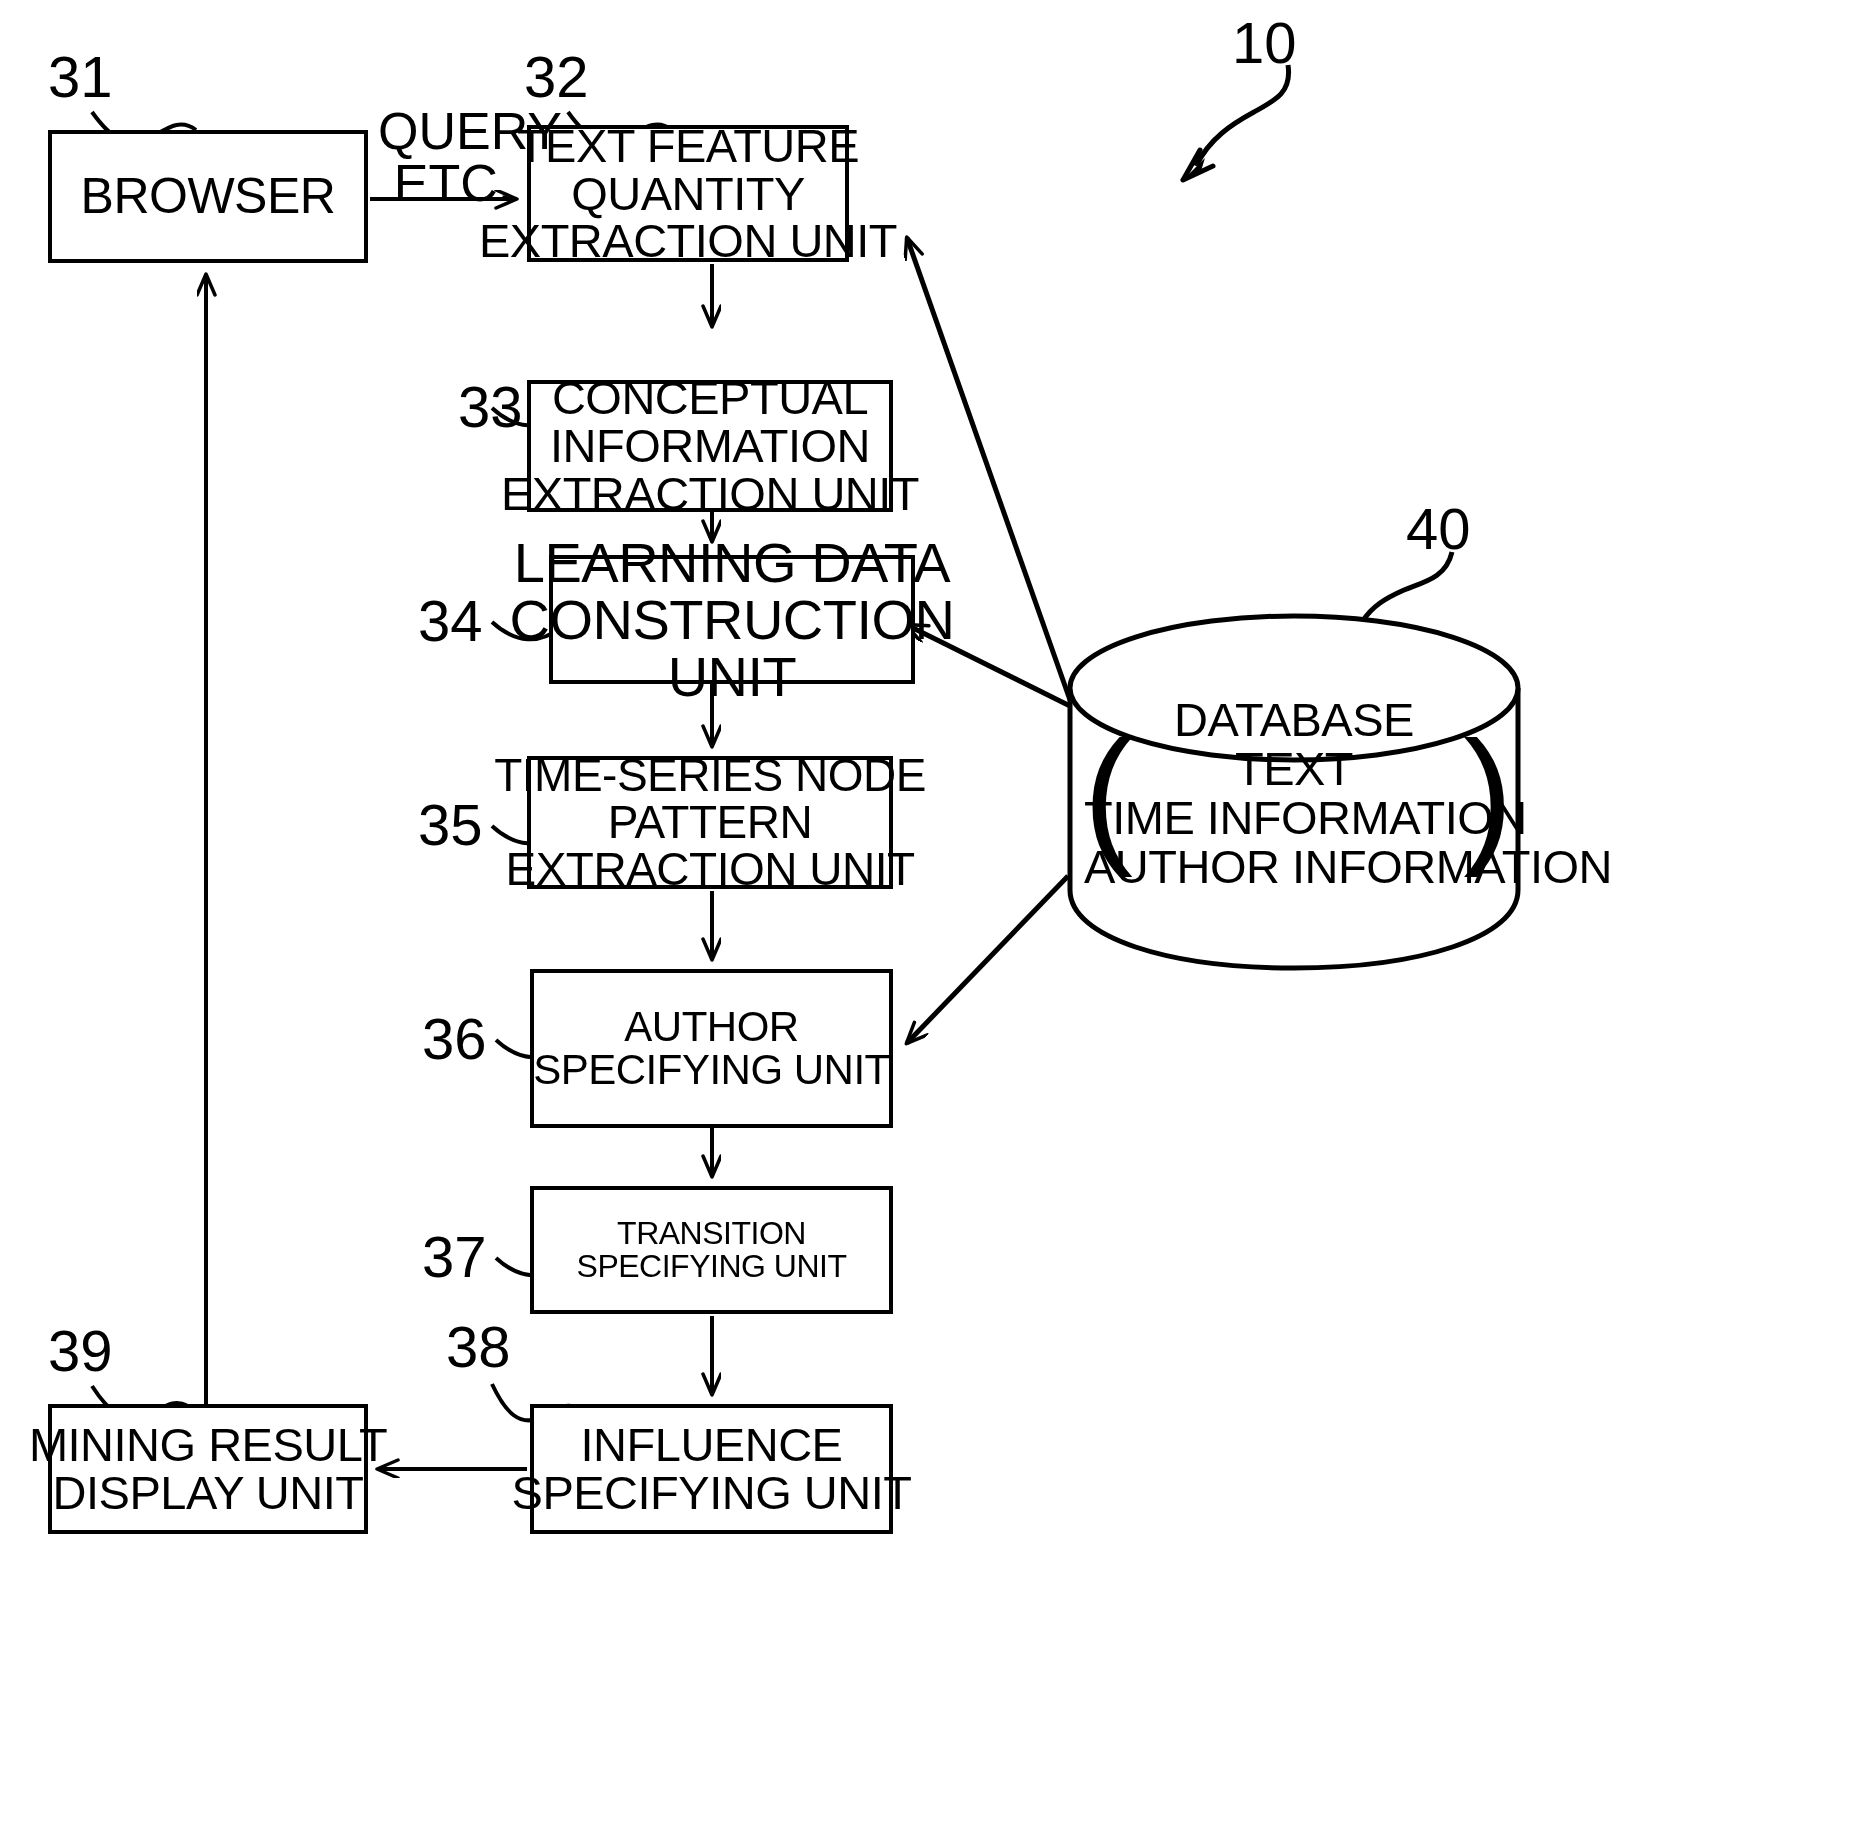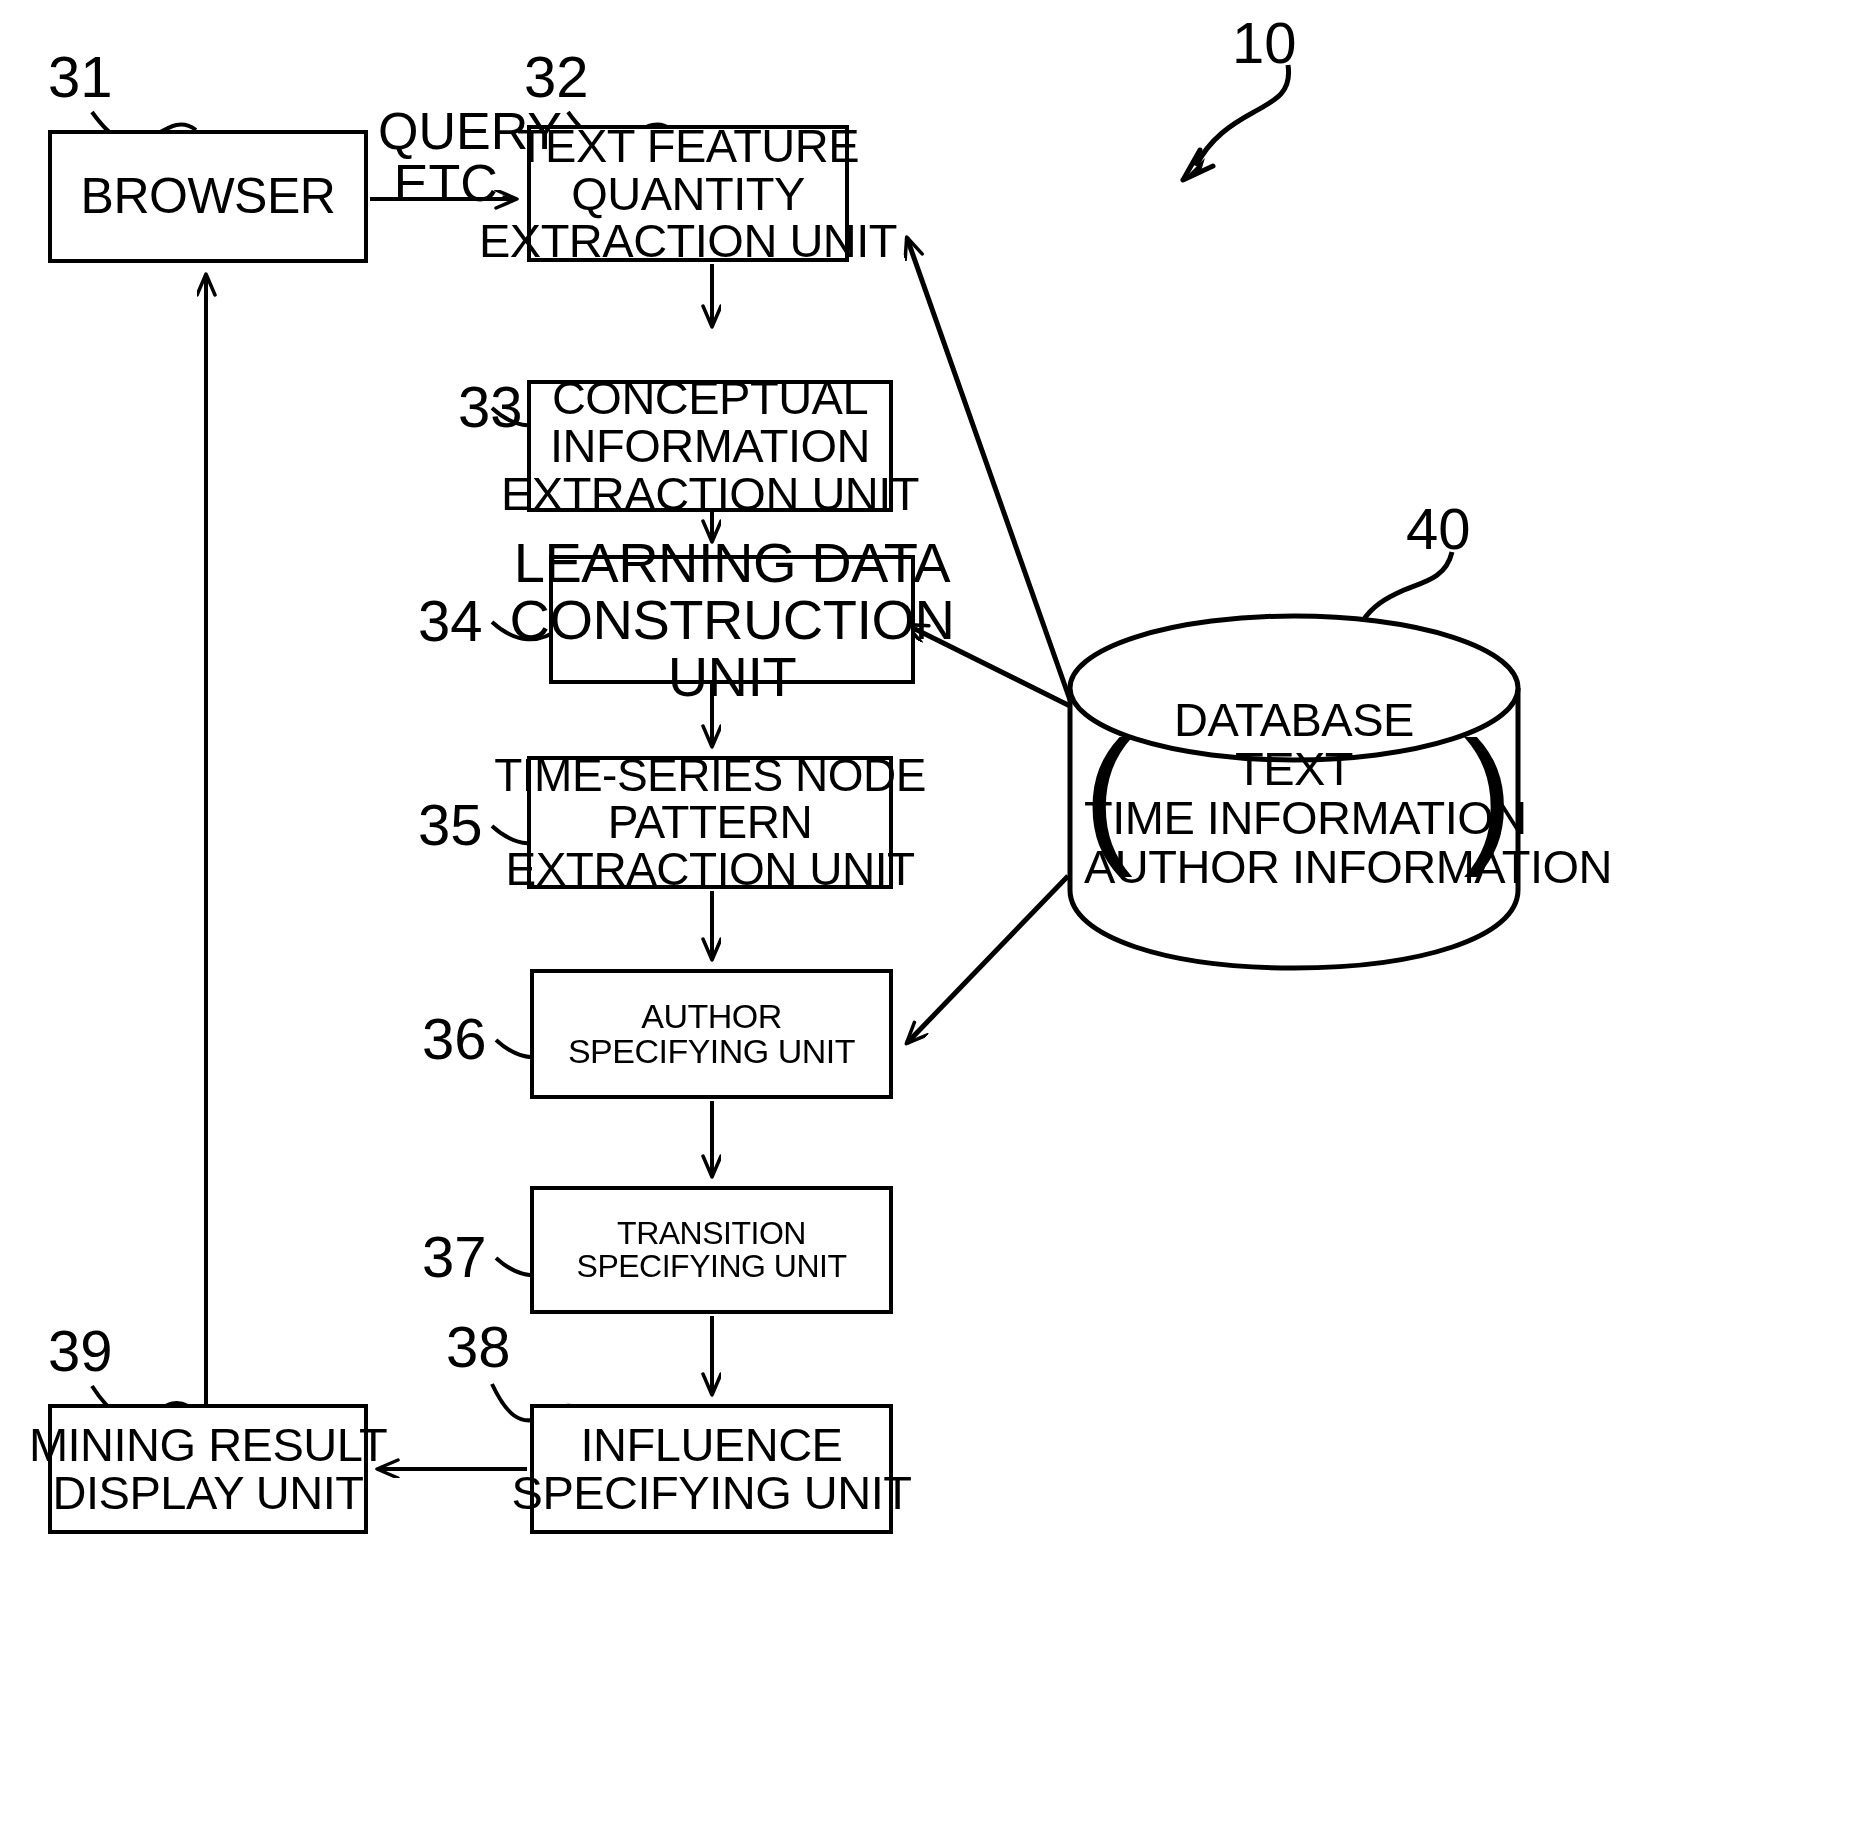--- a/index.html
+++ b/index.html
@@ -195,21 +195,21 @@
     <span class="ln">CONSTRUCTION</span>
     <span class="ln">UNIT</span>
   </div>
 
   <div class="box" style="left:527px; top:756px; width:366px; height:133px; font-size:46px;">
     <span class="ln">TIME-SERIES NODE</span>
     <span class="ln">PATTERN</span>
     <span class="ln">EXTRACTION UNIT</span>
   </div>
 
-  <div class="box" style="left:530px; top:969px; width:363px; height:130px; font-size:34px;">
+  <div class="box" style="left:530px; top:969px; width:363px; height:159px; font-size:42px;">
     <span class="ln">AUTHOR</span>
     <span class="ln">SPECIFYING UNIT</span>
   </div>
 
   <div class="box" style="left:530px; top:1186px; width:363px; height:128px; font-size:32px;align-items:center;">
     <span class="ln">TRANSITION</span>
     <span class="ln">SPECIFYING UNIT</span>
   </div>
 
   <div class="box" style="left:530px; top:1404px; width:363px; height:130px; font-size:47px;">

